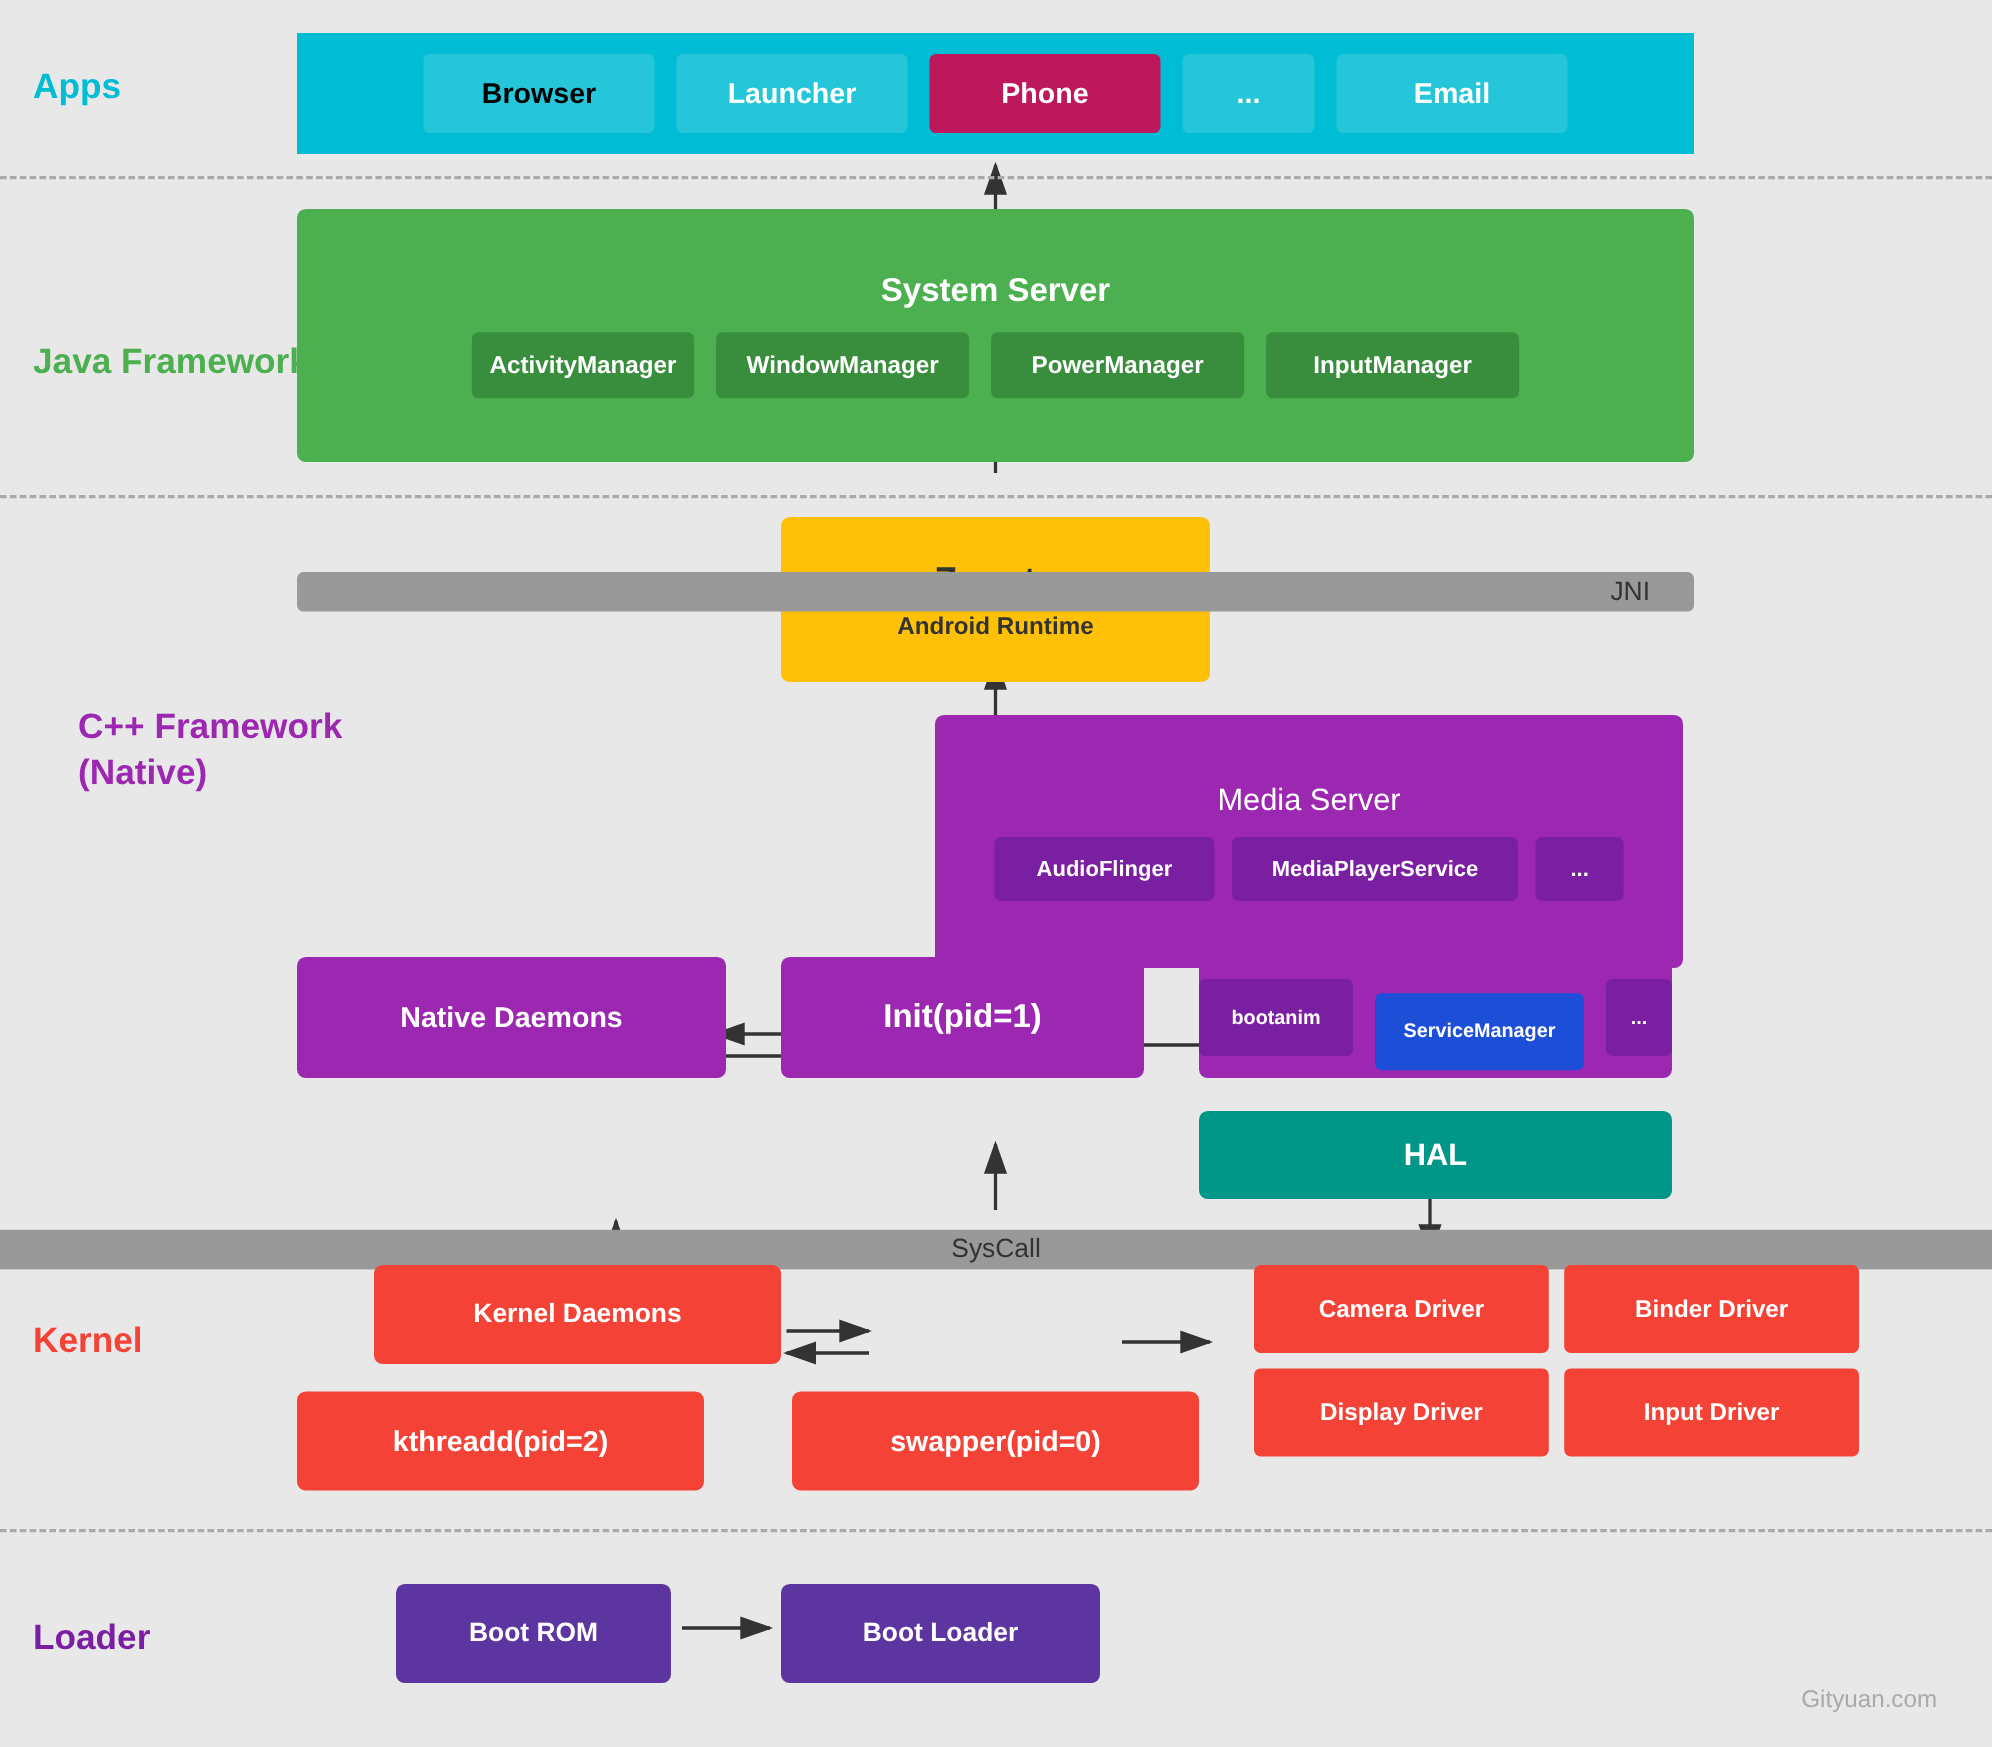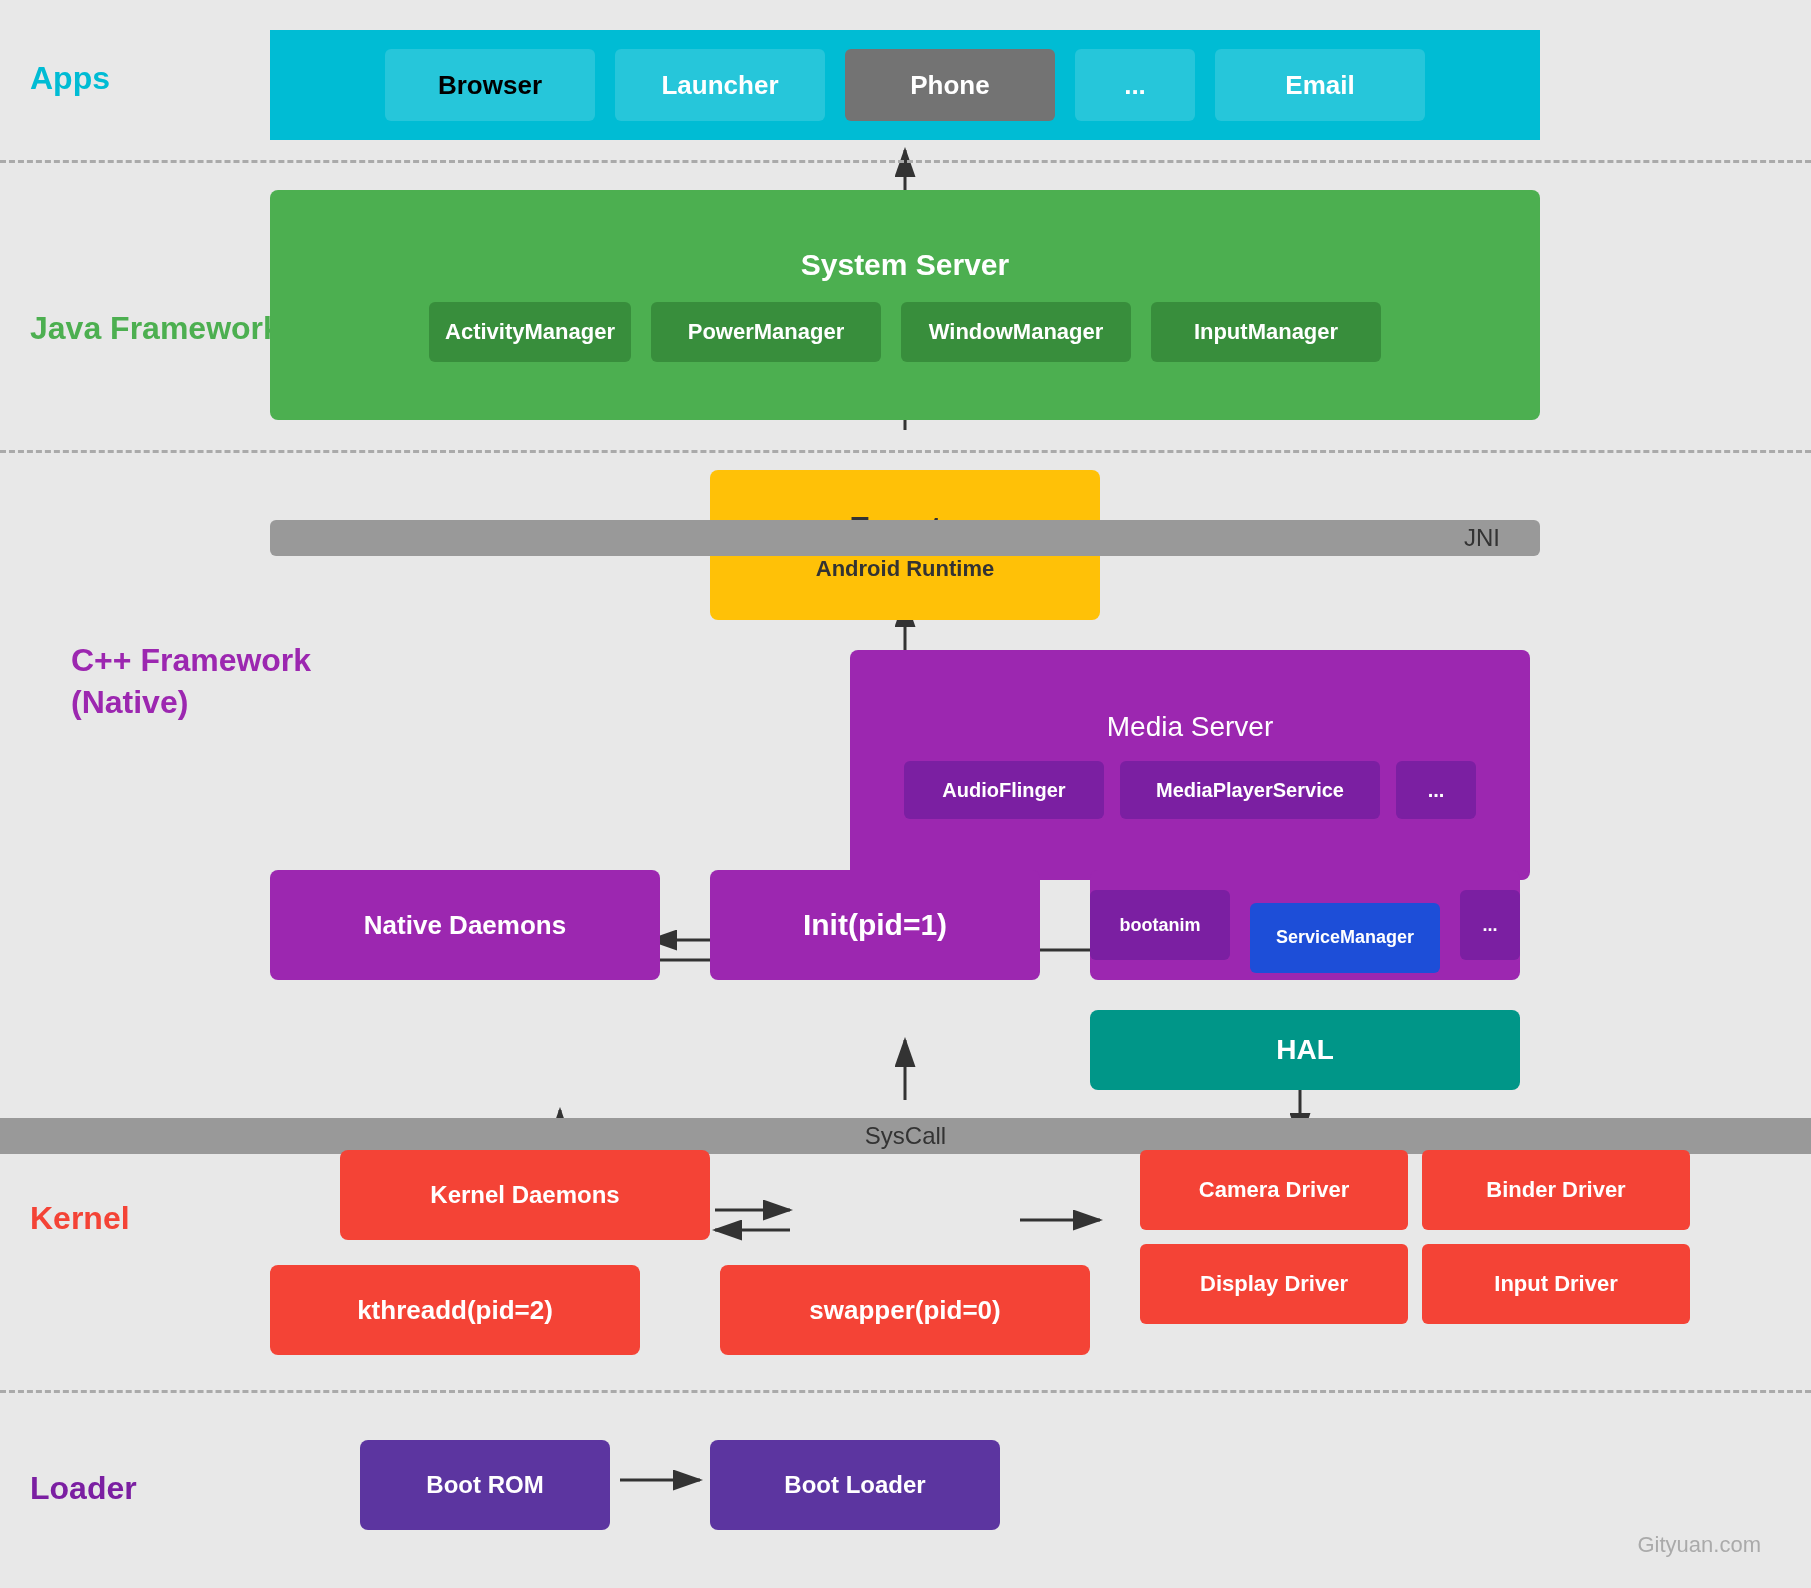--- a/index.html
+++ b/index.html
@@ -116,36 +116,36 @@
     <line x1="1300" y1="1090" x2="1300" y2="1140" stroke="#333" stroke-width="3" marker-end="url(#arrowhead)"></line>
 
   </svg>
 
   <div class="layer-label" style="top:60px; color:#00BCD4;">Apps</div>
 
   <div class="box" style="left:270px;top:30px;width:1270px;height:110px;background:#00BCD4;border-radius:0;">
     <div style="display:flex;gap:20px;">
       <div class="box" style="position:relative;width:210px;height:72px;background:#26C6DA;font-size:26px;color:#000000;">Browser</div>
       <div class="box" style="position:relative;width:210px;height:72px;background:#26C6DA;font-size:26px;color:#fff;">Launcher</div>
-      <div class="box" style="position:relative;width:210px;height:72px;background:#737373;font-size:26px;color:#fff;">Phone</div>
+      <div class="box" style="position:relative;width:210px;height:72px;background:#be185d;font-size:26px;color:#fff;">Phone</div>
       <div class="box" style="position:relative;width:120px;height:72px;background:#26C6DA;font-size:26px;color:#fff;">...</div>
       <div class="box" style="position:relative;width:210px;height:72px;background:#26C6DA;font-size:26px;color:#fff;">Email</div>
     </div>
   </div>
 
   <div class="dashed-line" style="top:160px;"></div>
 
   <div class="layer-label" style="top:310px; color:#4CAF50;">Java Framework</div>
 
   <div class="box" style="left:270px;top:190px;width:1270px;height:230px;background:#4CAF50;border-radius:8px;flex-direction:column;">
     <div style="color:#fff;font-size:30px;font-weight:bold;margin-bottom:20px;">System Server</div>
     <div style="display:flex;gap:20px;">
       <div class="box" style="position:relative;width:202px;height:60px;background:#388E3C;font-size:22px;color:#fff;">ActivityManager</div>
+      <div class="box" style="position:relative;width:230px;height:60px;background:#388E3C;font-size:22px;color:#fff;">WindowManager</div>
       <div class="box" style="position:relative;width:230px;height:60px;background:#388E3C;font-size:22px;color:#fff;">PowerManager</div>
-      <div class="box" style="position:relative;width:230px;height:60px;background:#388E3C;font-size:22px;color:#fff;">WindowManager</div>
       <div class="box" style="position:relative;width:230px;height:60px;background:#388E3C;font-size:22px;color:#fff;">InputManager</div>
     </div>
   </div>
 
   <div class="dashed-line" style="top:450px;"></div>
 
   <div class="layer-label" style="top:640px; color:#9C27B0;line-height:1.3;margin-left:41px;">C++ Framework<br>(Native)</div>
 
   <div class="box" style="left:710px;top:470px;width:390px;height:150px;background:#FFC107;border-radius:8px;flex-direction:column;">
     <div style="color:#333;font-size:34px;font-weight:bold;">Zygote</div>

